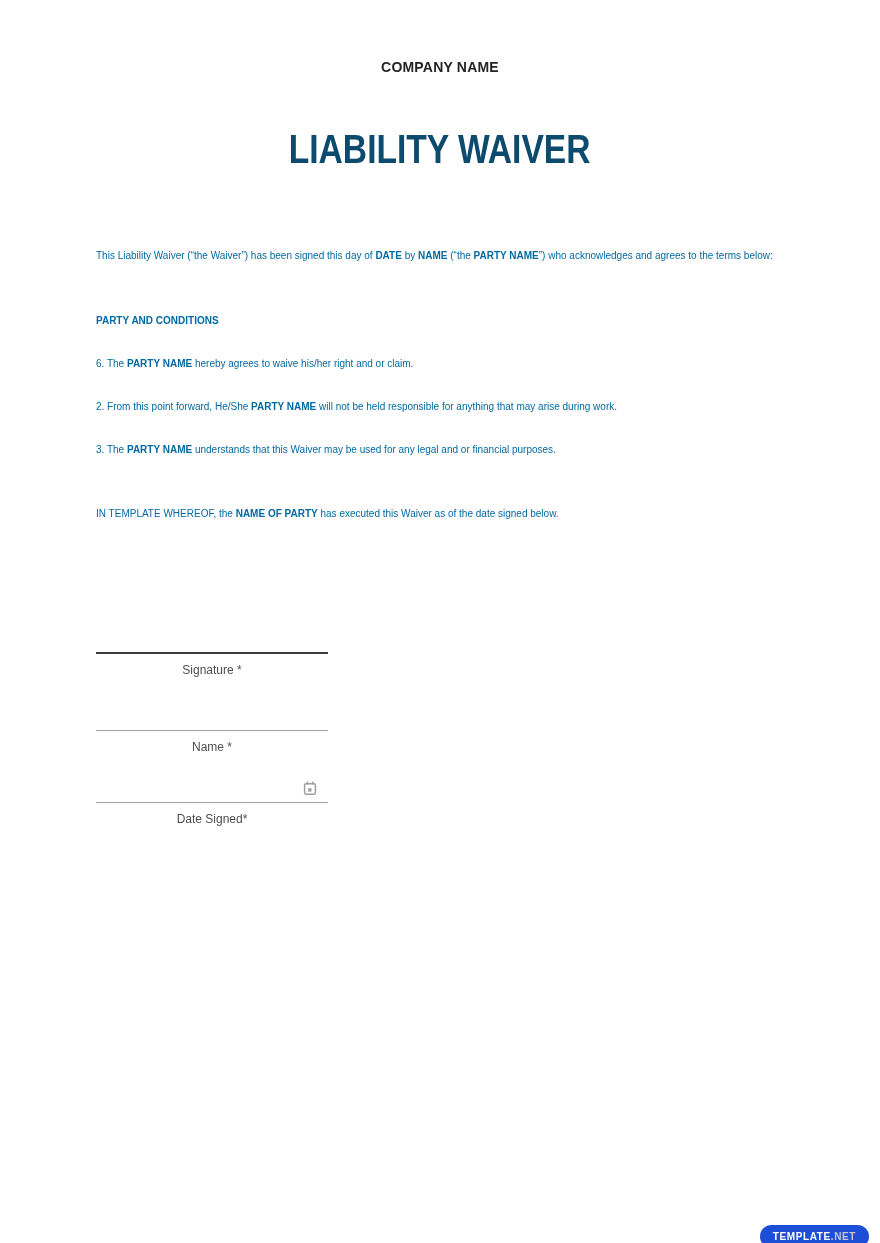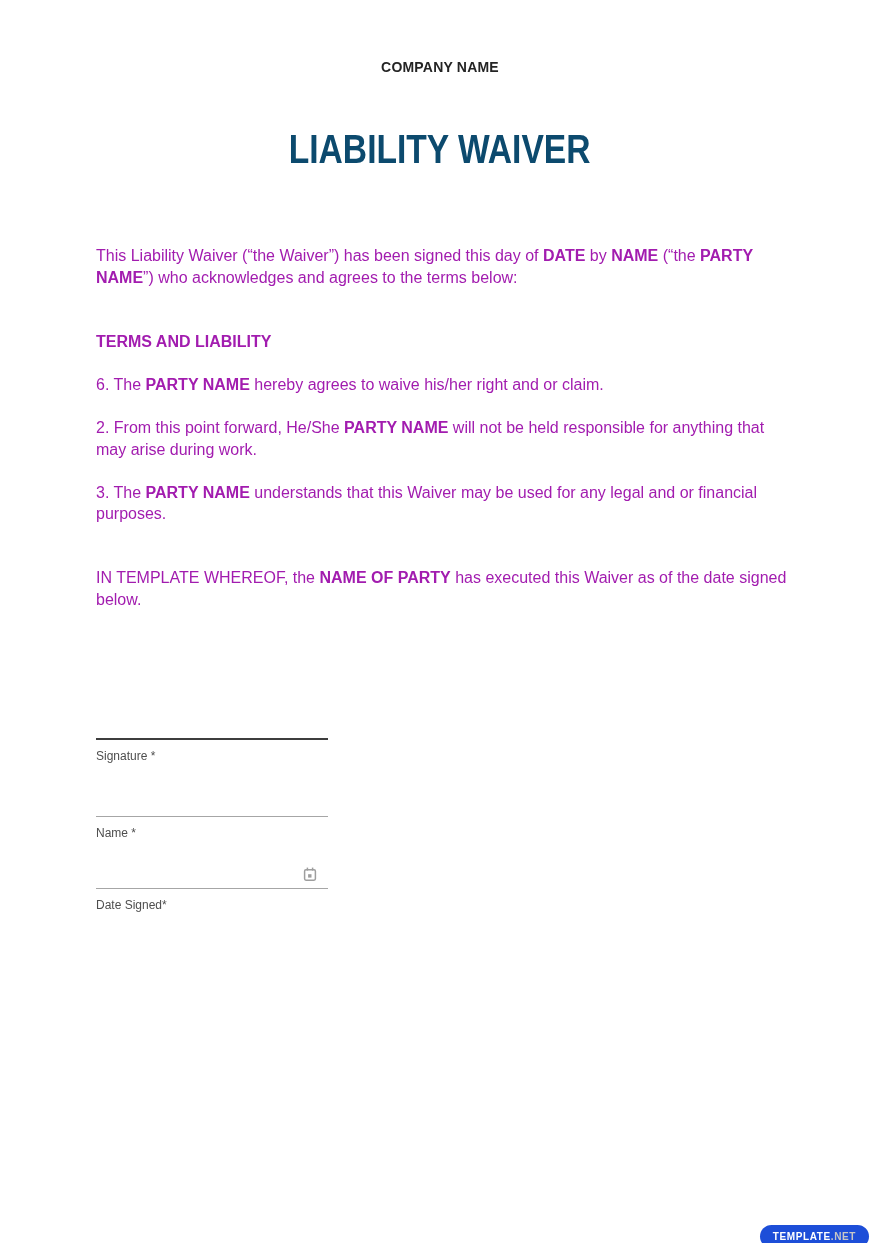--- a/index.html
+++ b/index.html
@@ -41,31 +41,31 @@
     transform-origin: center;
     white-space: nowrap;
     letter-spacing: 0;
   }
   .content {
     margin-left: 96px;
     width: 700px;
   }
   .para {
     margin: 0;
-    font-size: 16px;
+    font-size: 10px;
     line-height: 21.5px;
-    color: #a21caf;
+    color: #0369a1;
   }
   .para strong { font-weight: 700; }
   .intro   { margin-top: 72px; }
   .heading { margin-top: 43px; font-weight: 700; }
   .term    { margin-top: 21.5px; }
   .witness { margin-top: 42.5px; }
 
-  .field { width: 232px; }
+  .field { width: 232px; text-align: center; }
   .field.sig  { margin-top: 128px; }
   .field.name { margin-top: 53px; }
   .field.date { margin-top: 20px; }
   .line { width: 232px; height: 0; }
   .line.dark  { border-top: 2px solid #3d3d3d; }
   .line.light { border-top: 1px solid #a6a6a6; }
   .field .label {
     margin-top: 9px;
     font-size: 12px;
     line-height: 14px;
@@ -114,21 +114,21 @@
   <div class="company">COMPANY NAME</div>
 
   <h1 class="title">
     <span class="title-inner">LIABILITY WAIVER</span>
   </h1>
 
   <div class="content">
 
     <p class="para intro"><span>This Liability Waiver (“the Waiver”) has been signed this day of </span><strong>DATE</strong><span> by </span><strong>NAME</strong><span> (“the </span><strong>PARTY NAME</strong><span>”) who acknowledges and agrees to the terms below:</span></p>
 
-    <p class="para heading">TERMS AND LIABILITY</p>
+    <p class="para heading">PARTY AND CONDITIONS</p>
 
     <p class="para term"><span>6. The </span><strong>PARTY NAME</strong><span> hereby agrees to waive his/her right and or claim.</span></p>
 
     <p class="para term"><span>2. From this point forward, He/She </span><strong>PARTY NAME</strong><span> will not be held responsible for anything that may arise during work.</span></p>
 
     <p class="para term"><span>3. The </span><strong>PARTY NAME</strong><span> understands that this Waiver may be used for any legal and or financial purposes.</span></p>
 
     <p class="para witness"><span>IN TEMPLATE WHEREOF, the </span><strong>NAME OF PARTY</strong><span> has executed this Waiver as of the date signed below.</span></p>
 
     <div class="field sig">

